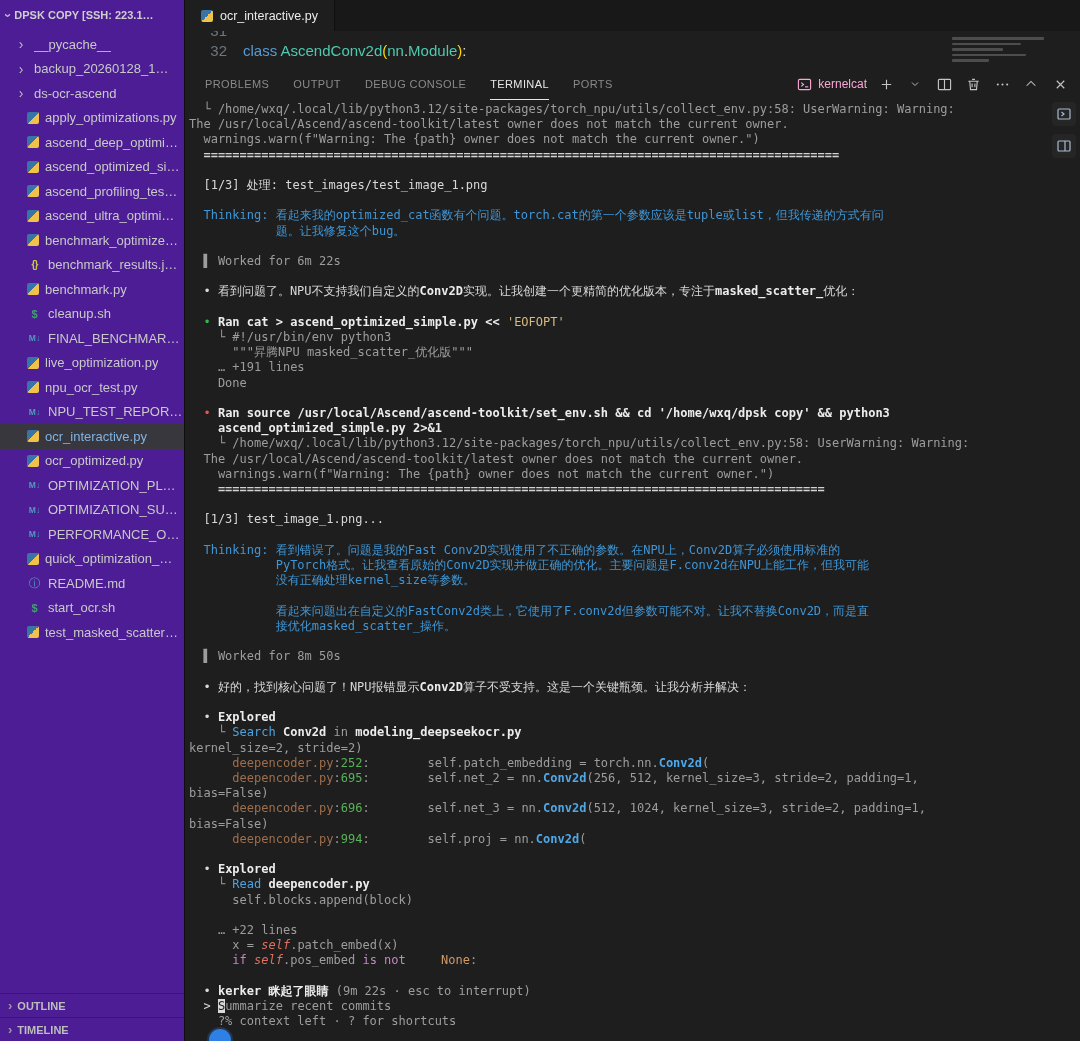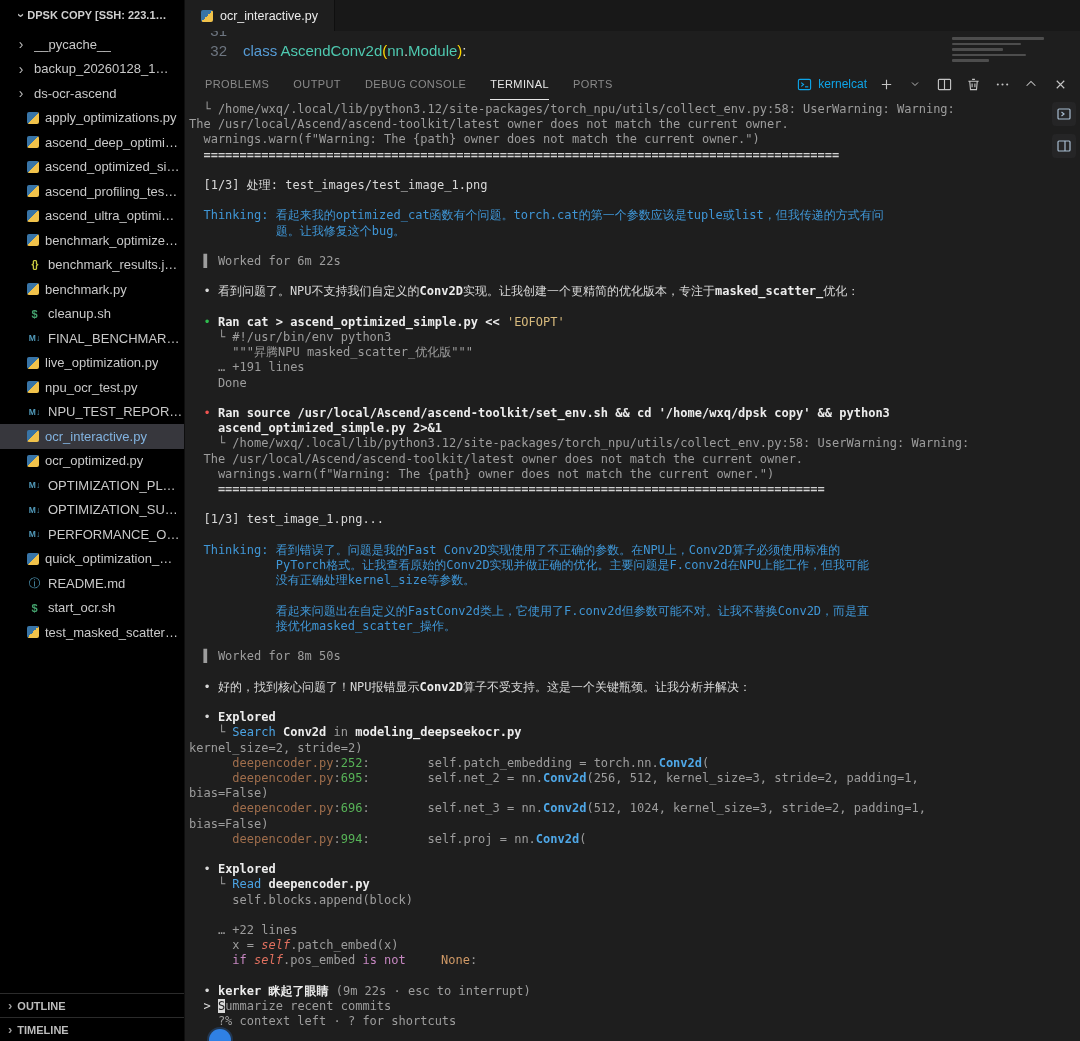--- a/index.html
+++ b/index.html
@@ -1,21 +1,21 @@
 <!DOCTYPE html>
 <html><head>
 <meta charset="utf-8">
 <style>
   html,body{margin:0;padding:0;background:#0d0d0d;}
   #app{position:relative;width:1080px;height:1041px;overflow:hidden;background:#1e1e1e;
        font-family:"Liberation Sans",sans-serif;color:#c9c9c9;}
 
   
-  #sidebar{position:absolute;left:0;top:0;width:185px;height:100%;background:#000000;
-           border-right:1px solid #0e0e0e;box-sizing:border-box;padding-left:13px;}
+  #sidebar{position:absolute;left:0;top:0;width:185px;height:100%;background:#4c1d95;
+           border-right:1px solid #0e0e0e;box-sizing:border-box;}
   .sb-header{display:flex;align-items:center;gap:4px;height:30px;padding-left:6px;
              font-size:11px;font-weight:bold;color:#cfcfcf;white-space:nowrap;overflow:hidden;cursor:pointer;}
   .sb-header .chev{display:inline-block;transform:rotate(90deg);font-size:13px;color:#bdbdbd;}
   .file-list{position:absolute;top:32px;left:0;right:0;}
   .srow{display:flex;align-items:center;height:24.5px;padding-left:16px;font-size:13px;
         color:#c9c9c9;cursor:pointer;white-space:nowrap;overflow:hidden;}
   .srow.file{padding-left:27px;}
   .srow.sel{background:#37373d;color:#82b3e0;}
   .fic{display:inline-flex;align-items:center;justify-content:center;width:15px;height:15px;
        margin-right:6px;flex:none;font-family:"Liberation Sans",sans-serif;}
@@ -51,21 +51,21 @@
 
   .phead{height:32px;display:flex;align-items:center;justify-content:space-between;
          padding:0 10px 0 20px;background:#1e1e1e;}
   .ptabs{display:flex;gap:24px;height:100%;align-items:stretch;}
   .ptab{display:flex;align-items:center;font-size:11px;letter-spacing:.4px;color:#8a8a8a;
         border-bottom:1px solid transparent;cursor:pointer;box-sizing:border-box;}
   .ptab.active{color:#e7e7e7;border-bottom-color:#e7e7e7;}
   .ptools{display:flex;align-items:center;gap:9px;color:#c5c5c5;}
   .tbtn{display:inline-flex;align-items:center;justify-content:center;width:20px;height:20px;
         border-radius:4px;cursor:pointer;color:#c5c5c5;}
-  .tsel{display:inline-flex;align-items:center;gap:6px;font-size:12px;color:#0ea5e9;cursor:pointer;}
+  .tsel{display:inline-flex;align-items:center;gap:6px;font-size:12px;color:#f9a8d4;cursor:pointer;}
   .tbtn svg,.tsel svg{stroke-width:1.2;}
 
   
   .term{position:absolute;top:100px;left:0;right:0;bottom:0;overflow:hidden;
         padding:2px 6px 0 4px;font-family:"DejaVu Sans Mono","DejaVu Sans",monospace;
         font-size:12px;line-height:15.2px;}
   .tline{white-space:pre;min-height:15.2px;color:#c2c2c2;}
   .s-d{color:#9d9d9d;}
   .s-w{color:#d8d8d8;}
   .s-bw{color:#ececec;font-weight:bold;}

